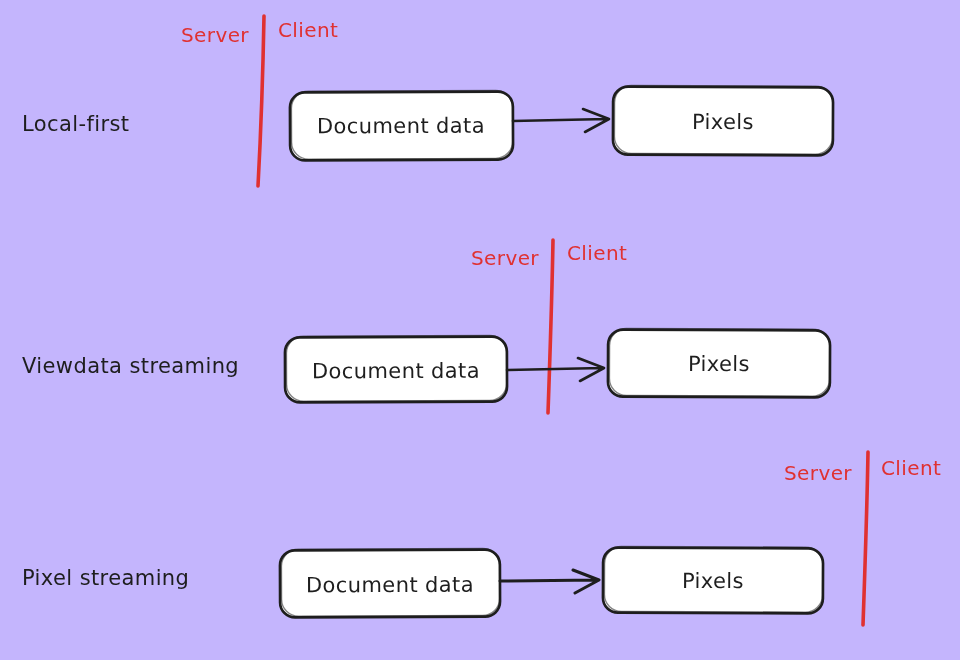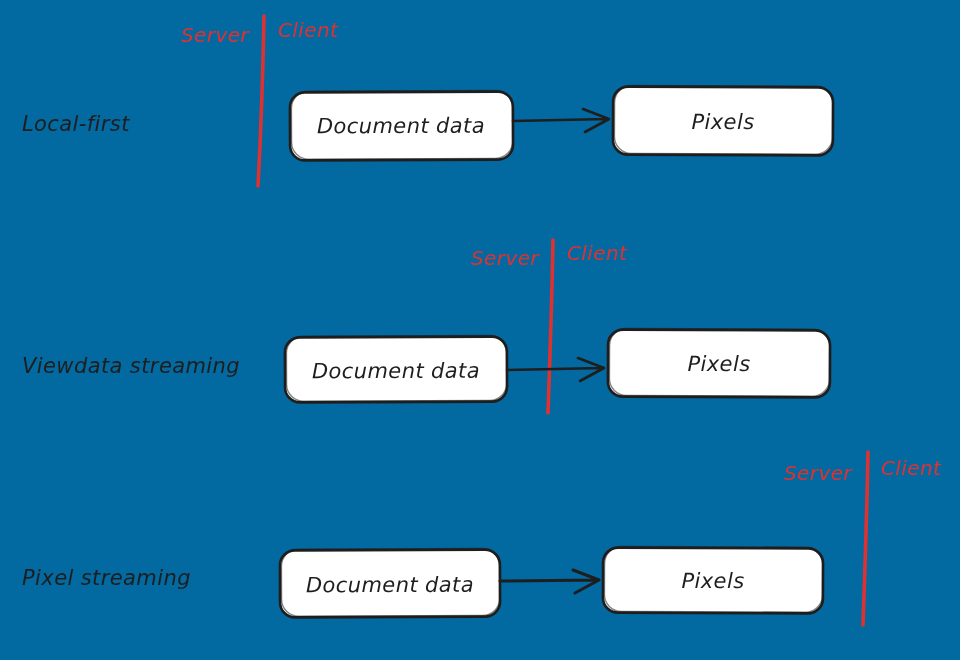--- a/index.html
+++ b/index.html
@@ -4,23 +4,22 @@
 <style>
   html, body {
     margin: 0;
     padding: 0;
     background: #ffffff;
   }
   .stage {
     position: relative;
     width: 960px;
     height: 660px;
-    background: #0369a1;
+    background: #c4b5fd;
     overflow: hidden;
-    font-style: italic;
   }
   svg {
     display: block;
   }
   text {
     font-family: "DejaVu Sans", sans-serif;
     user-select: none;
   }
   .row-label {
     font-size: 21px;

